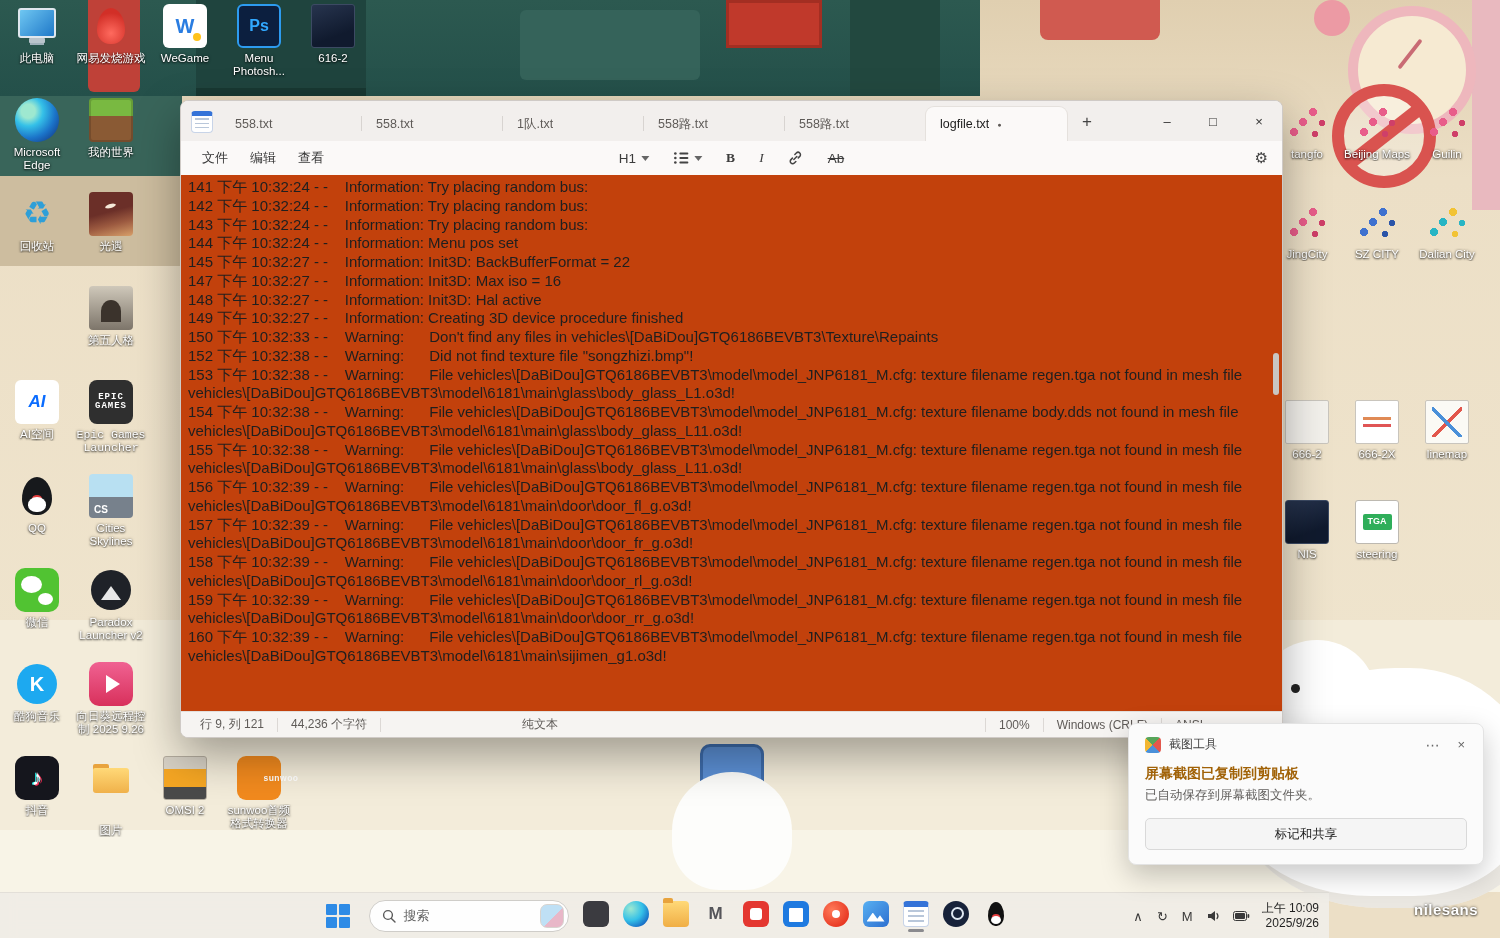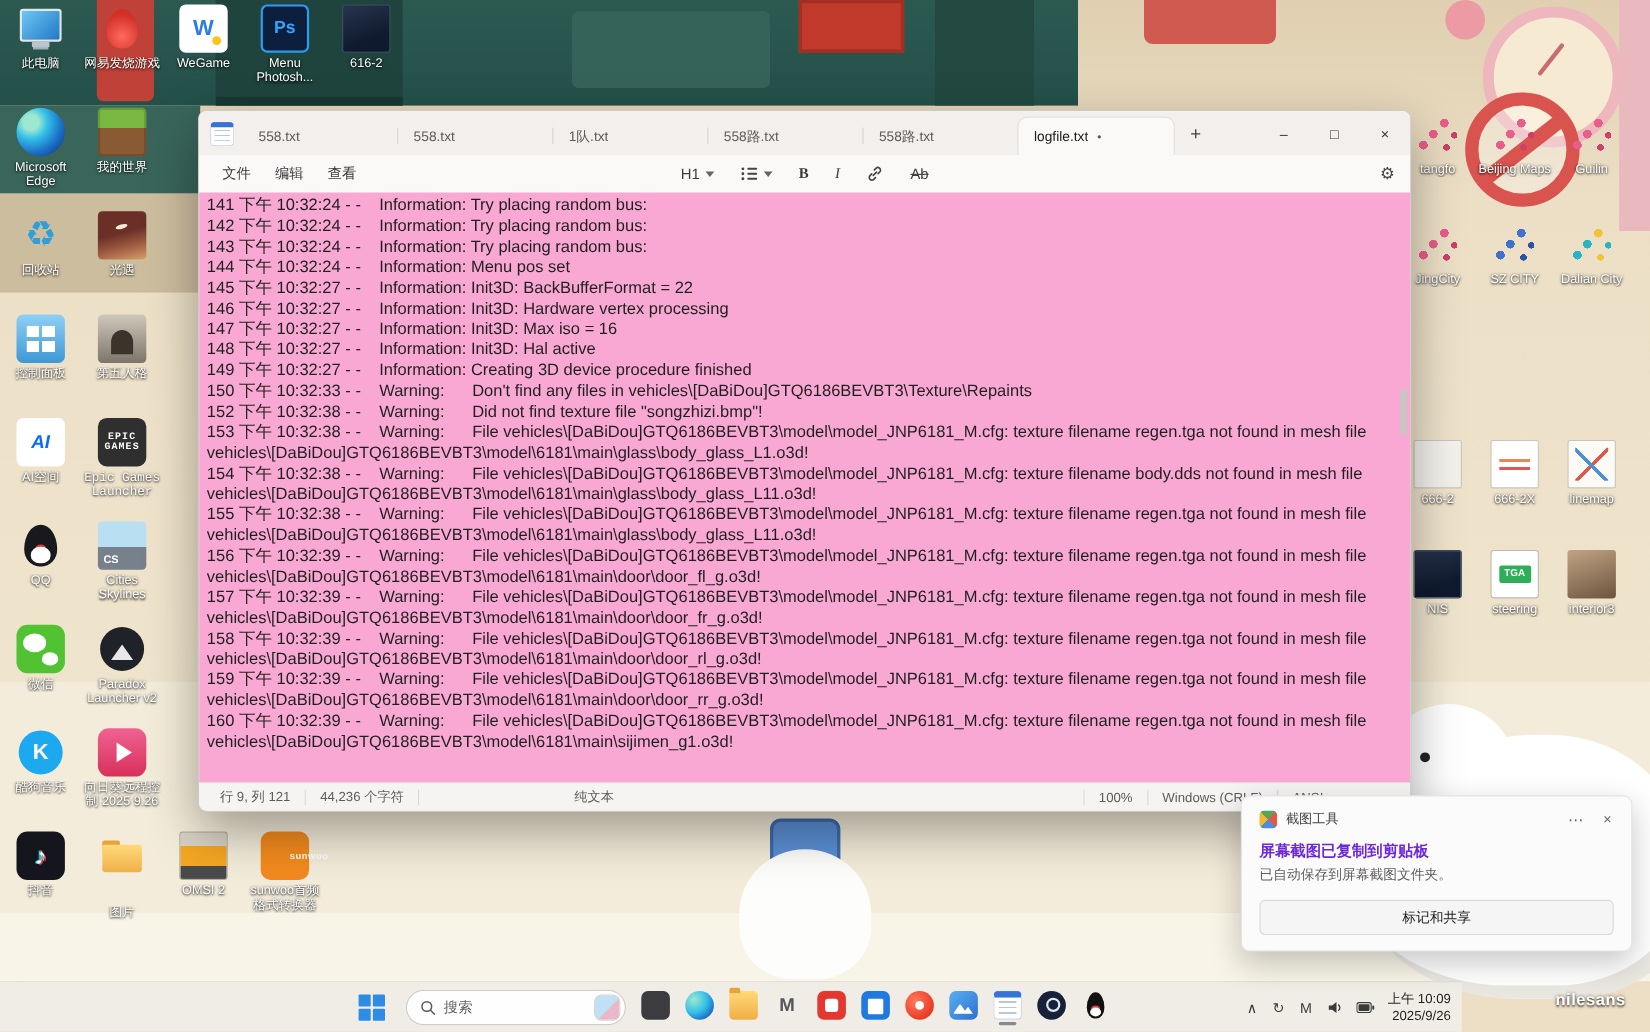--- a/index.html
+++ b/index.html
@@ -129,38 +129,38 @@
   .menubar { position:relative; height:34px; flex:none; background:#fbf9f8; display:flex; align-items:center; padding:0 14px 0 10px; }
   .menus { display:flex; }
   .menu { padding:5px 11px; font-size:13px; color:#3a3a3a; border-radius:5px; }
   .fmtbar { position:absolute; left:50%; transform:translateX(-50%); display:flex; align-items:center; gap:16px; }
   .fmt { display:flex; align-items:center; gap:5px; font-size:13.5px; color:#3c3c3c; padding:3px 4px; border-radius:4px; }
   .fmt.bold { font-weight:700; font-family:"Liberation Serif", serif; }
   .fmt.italic { font-style:italic; font-family:"Liberation Serif", serif; }
   .fmt.strike { text-decoration:line-through; }
   .caret { width:0; height:0; border-left:4px solid transparent; border-right:4px solid transparent; border-top:5px solid #666; }
   .gear { margin-left:auto; font-size:15px; color:#444; }
-  .textarea { position:relative; flex:1; background:#f9a8d4; padding:3px 16px 0 7px; font-size:15px; line-height:18.75px; color:#1f1f1f; overflow:hidden; cursor:text; }
+  .textarea { position:relative; flex:1; background:#c2410c; padding:3px 16px 0 7px; font-size:15px; line-height:18.75px; color:#1f1f1f; overflow:hidden; cursor:text; }
   .logline { white-space:pre-wrap; word-wrap:break-word; min-height:18.75px; }
   .np-scrollbar { position:absolute; right:1px; top:0; bottom:0; width:11px; }
   .np-thumb { position:absolute; right:2px; top:178px; width:6px; height:42px; background:#c9c6c3; border-radius:3px; }
   .statusbar { height:26px; flex:none; background:#f6f4f2; border-top:1px solid #e3dfdc; display:flex; align-items:center; font-size:12px; color:#5f5b58; padding-left:6px; }
   .seg { padding:0 13px; white-space:nowrap; }
   .seg.doctype { margin-left:128px; }
   .sep { width:1px; height:14px; background:#dcd8d5; }
   .flex-sp { flex:1; }
   .seg.wide { min-width:120px; }
 
   
   .toast { position:absolute; z-index:60; left:1128px; top:723px; width:356px; background:#fbfbfb; border:1px solid #e3e3e3; border-radius:8px; box-shadow:0 10px 28px rgba(0,0,0,.22); padding:12px 16px 14px; }
   .toast-head { display:flex; align-items:center; gap:8px; font-size:12px; color:#444; }
   .snip-icon { width:16px; height:16px; border-radius:4px; background:conic-gradient(from 45deg,#e2574c 0 25%,#4a90d9 0 50%,#f2b632 0 75%,#57a55a 0); flex:none; }
   .t-more { margin-left:auto; color:#666; font-size:14px; padding:0 8px; }
   .t-close { color:#666; font-size:13px; padding:0 2px; }
-  .toast-title { margin-top:12px; font-size:14px; font-weight:700; color:#6d28d9; }
+  .toast-title { margin-top:12px; font-size:14px; font-weight:700; color:#a16207; }
   .toast-sub { margin-top:4px; font-size:12.5px; color:#605e5c; }
   .toast-btn { margin-top:14px; height:32px; background:#f5f5f5; border:1px solid #d9d9d9; border-radius:5px; display:flex; align-items:center; justify-content:center; font-size:12.5px; color:#1a1a1a; }
 
   
   .taskbar { position:absolute; z-index:40; left:0; top:892px; width:1329px; height:46px; background:rgba(241,238,233,.9); border-top:1px solid rgba(0,0,0,.06); backdrop-filter:blur(8px); }
   .tb-center { position:absolute; left:50%; top:0; height:46px; transform:translateX(-50%); display:flex; align-items:center; gap:14px; }
   .start { width:34px; height:34px; border-radius:6px; display:grid; grid-template-columns:11px 11px; grid-template-rows:11px 11px; gap:2px; align-content:center; justify-content:center; }
   .start i { background:#2e8be6; border-radius:1px; }
   .search { width:200px; height:32px; background:rgba(255,255,255,.92); border:1px solid #cfcdc9; border-radius:16px; display:flex; align-items:center; gap:8px; padding:0 4px 0 12px; font-size:13px; color:#5f5f5f; }
   .search-img { margin-left:auto; width:24px; height:24px; border-radius:7px; background:linear-gradient(135deg,#bfe0f5 0 55%,#e8b7c8 55%); border:1px solid #d8d4cf; }
@@ -269,26 +269,20 @@
         <span class="glyph">♻</span>
       </div>
       <div class="dlabel">回收站</div>
     </div>
     <div class="dicon" style="grid-area: 3 / 2;">
       <div class="tile sky">
         <span class="glyph"></span>
       </div>
       <div class="dlabel">光遇</div>
     </div>
-    <div class="dicon" style="grid-area: 4 / 1;">
-      <div class="tile control-panel">
-        <span class="glyph"></span>
-      </div>
-      <div class="dlabel">控制面板</div>
-    </div>
     <div class="dicon" style="grid-area: 4 / 2;">
       <div class="tile identity-v">
         <span class="glyph"></span>
       </div>
       <div class="dlabel">第五人格</div>
     </div>
     <div class="dicon" style="grid-area: 5 / 1;">
       <div class="tile ai">
         <span class="glyph">AI</span>
       </div>
@@ -423,26 +417,20 @@
       <div class="tile thumb-dark">
         <span class="glyph"></span>
       </div>
       <div class="dlabel">NIS</div>
     </div>
     <div class="dicon" style="grid-area: 5 / 2;">
       <div class="tile tga">
         <span class="glyph">TGA</span>
       </div>
       <div class="dlabel">steering</div>
-    </div>
-    <div class="dicon" style="grid-area: 5 / 3;">
-      <div class="tile thumb-photo">
-        <span class="glyph"></span>
-      </div>
-      <div class="dlabel">interior3</div>
     </div>
   </div>
 
 <div class="window">
   <div class="tabbar">
     <div class="np-appicon"></div>
     <div class="tabs">
 
     <div class="tab">
           <span class="tab-label">558.txt</span>
@@ -515,21 +503,20 @@
   </div>
 
   <div class="textarea">
     <div class="loglines">
 
     <div class="logline">141 下午 10:32:24 - -    Information: Try placing random bus:</div>
         <div class="logline">142 下午 10:32:24 - -    Information: Try placing random bus:</div>
         <div class="logline">143 下午 10:32:24 - -    Information: Try placing random bus:</div>
         <div class="logline">144 下午 10:32:24 - -    Information: Menu pos set</div>
         <div class="logline">145 下午 10:32:27 - -    Information: Init3D: BackBufferFormat = 22</div>
-        <div class="logline">146 下午 10:32:27 - -    Information: Init3D: Hardware vertex processing</div>
         <div class="logline">147 下午 10:32:27 - -    Information: Init3D: Max iso = 16</div>
         <div class="logline">148 下午 10:32:27 - -    Information: Init3D: Hal active</div>
         <div class="logline">149 下午 10:32:27 - -    Information: Creating 3D device procedure finished</div>
         <div class="logline">150 下午 10:32:33 - -    Warning:      Don't find any files in vehicles\[DaBiDou]GTQ6186BEVBT3\Texture\Repaints</div>
         <div class="logline">152 下午 10:32:38 - -    Warning:      Did not find texture file "songzhizi.bmp"!</div>
         <div class="logline">153 下午 10:32:38 - -    Warning:      File vehicles\[DaBiDou]GTQ6186BEVBT3\model\model_JNP6181_M.cfg: texture filename regen.tga not found in mesh file vehicles\[DaBiDou]GTQ6186BEVBT3\model\6181\main\glass\body_glass_L1.o3d!</div>
         <div class="logline">154 下午 10:32:38 - -    Warning:      File vehicles\[DaBiDou]GTQ6186BEVBT3\model\model_JNP6181_M.cfg: texture filename body.dds not found in mesh file vehicles\[DaBiDou]GTQ6186BEVBT3\model\6181\main\glass\body_glass_L11.o3d!</div>
         <div class="logline">155 下午 10:32:38 - -    Warning:      File vehicles\[DaBiDou]GTQ6186BEVBT3\model\model_JNP6181_M.cfg: texture filename regen.tga not found in mesh file vehicles\[DaBiDou]GTQ6186BEVBT3\model\6181\main\glass\body_glass_L11.o3d!</div>
         <div class="logline">156 下午 10:32:39 - -    Warning:      File vehicles\[DaBiDou]GTQ6186BEVBT3\model\model_JNP6181_M.cfg: texture filename regen.tga not found in mesh file vehicles\[DaBiDou]GTQ6186BEVBT3\model\6181\main\door\door_fl_g.o3d!</div>
         <div class="logline">157 下午 10:32:39 - -    Warning:      File vehicles\[DaBiDou]GTQ6186BEVBT3\model\model_JNP6181_M.cfg: texture filename regen.tga not found in mesh file vehicles\[DaBiDou]GTQ6186BEVBT3\model\6181\main\door\door_fr_g.o3d!</div>

